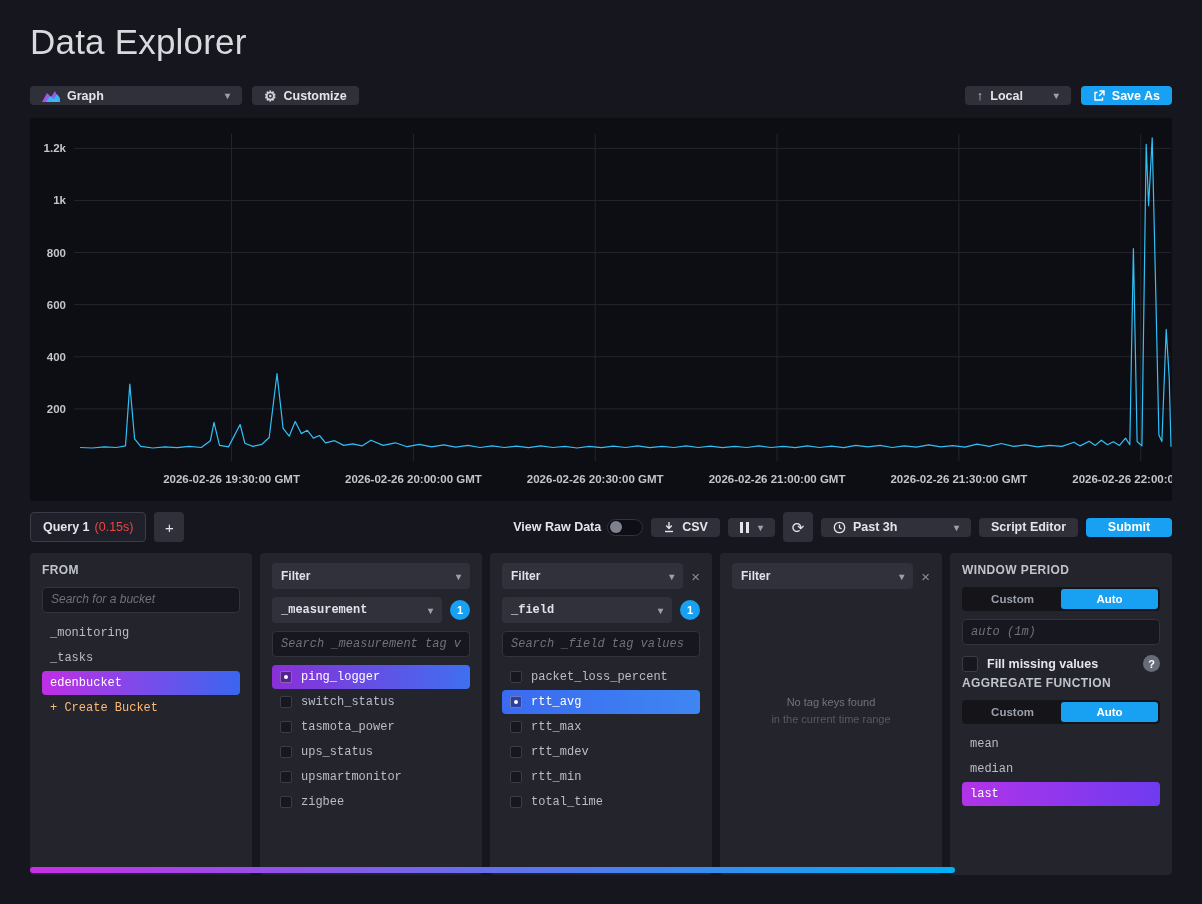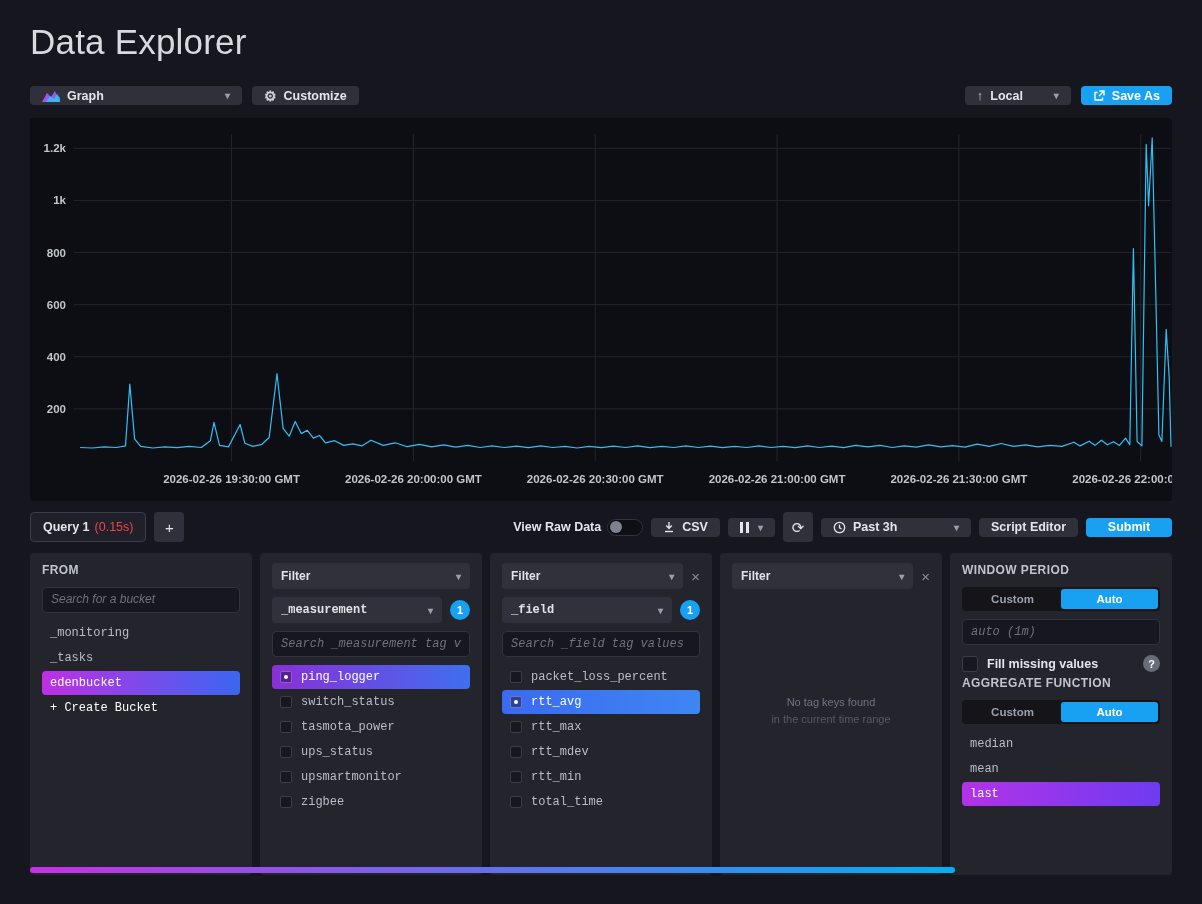--- a/index.html
+++ b/index.html
@@ -46,21 +46,21 @@
   .select{display:flex;align-items:center;height:26px;background:#31313c;border-radius:4px;padding:0 9px;font-size:12px;font-weight:700;color:#dfe2e6;cursor:pointer;margin-bottom:8px;flex:1;min-width:0}
   .select .chev{margin-left:auto;color:#9ba0ab;font-size:10px}
   .select .mono-lbl{font-family:"Liberation Mono",monospace;font-weight:700}
   .hrow{display:flex;align-items:center;gap:8px}
   .hrow .select{margin-bottom:0}
   .hrow{margin-bottom:8px}
   .close-x{color:#8a8f99;font-size:15px;line-height:1;cursor:pointer;flex:none}
   .badge{width:20px;height:20px;border-radius:50%;background:#18a1f2;color:#fff;font-size:11px;font-weight:700;display:flex;align-items:center;justify-content:center;flex:none}
   .row{display:flex;align-items:center;height:24px;padding:0 8px;border-radius:4px;font-family:"Liberation Mono",monospace;font-size:12px;color:#b9bdc7;margin-bottom:1px;cursor:pointer;white-space:nowrap;overflow:hidden}
   .row.sel{color:#fff}
-  .row.create{color:#ffffff}
+  .row.create{color:#fdba74}
   .grad-bucket{background:linear-gradient(90deg,#bf2fe4,#3a66f0)}
   .grad-meas{background:linear-gradient(90deg,#8a2fd8,#3f6ff0)}
   .grad-field{background:linear-gradient(90deg,#3a6af0,#3f86f2)}
   .grad-func{background:linear-gradient(90deg,#b233e8,#6e3bf0)}
   .check{width:12px;height:12px;border:1px solid #3c3c46;border-radius:2px;background:#17171f;margin-right:9px;flex:none;position:relative}
   .check.on{background:rgba(30,10,60,.45);border-color:rgba(255,255,255,.3)}
   .check.on::after{content:"";position:absolute;inset:3px;border-radius:50%;background:#fff}
   .empty{height:75%;display:flex;flex-direction:column;align-items:center;justify-content:center;gap:5px}
   .empty-t{font-size:11px;color:#6f7480}
   .empty-s{font-size:11px;color:#555a64}
@@ -305,21 +305,21 @@
       <div class="fill-row">
         <span class="cb16"></span>
         <span class="fill-label">Fill missing values</span>
         <span class="help">?</span>
       </div>
       <div class="panel-h">AGGREGATE FUNCTION</div>
       <div class="seg">
         <div class="seg-btn">Custom</div>
         <div class="seg-btn active">Auto</div>
       </div>
+      <div class="row">mean</div>
       <div class="row">median</div>
-      <div class="row">mean</div>
       <div class="row sel grad-func">last</div>
     </div>
 
     <div class="hscroll"></div>
   </div>
 
 </div>
 
 </body></html>

